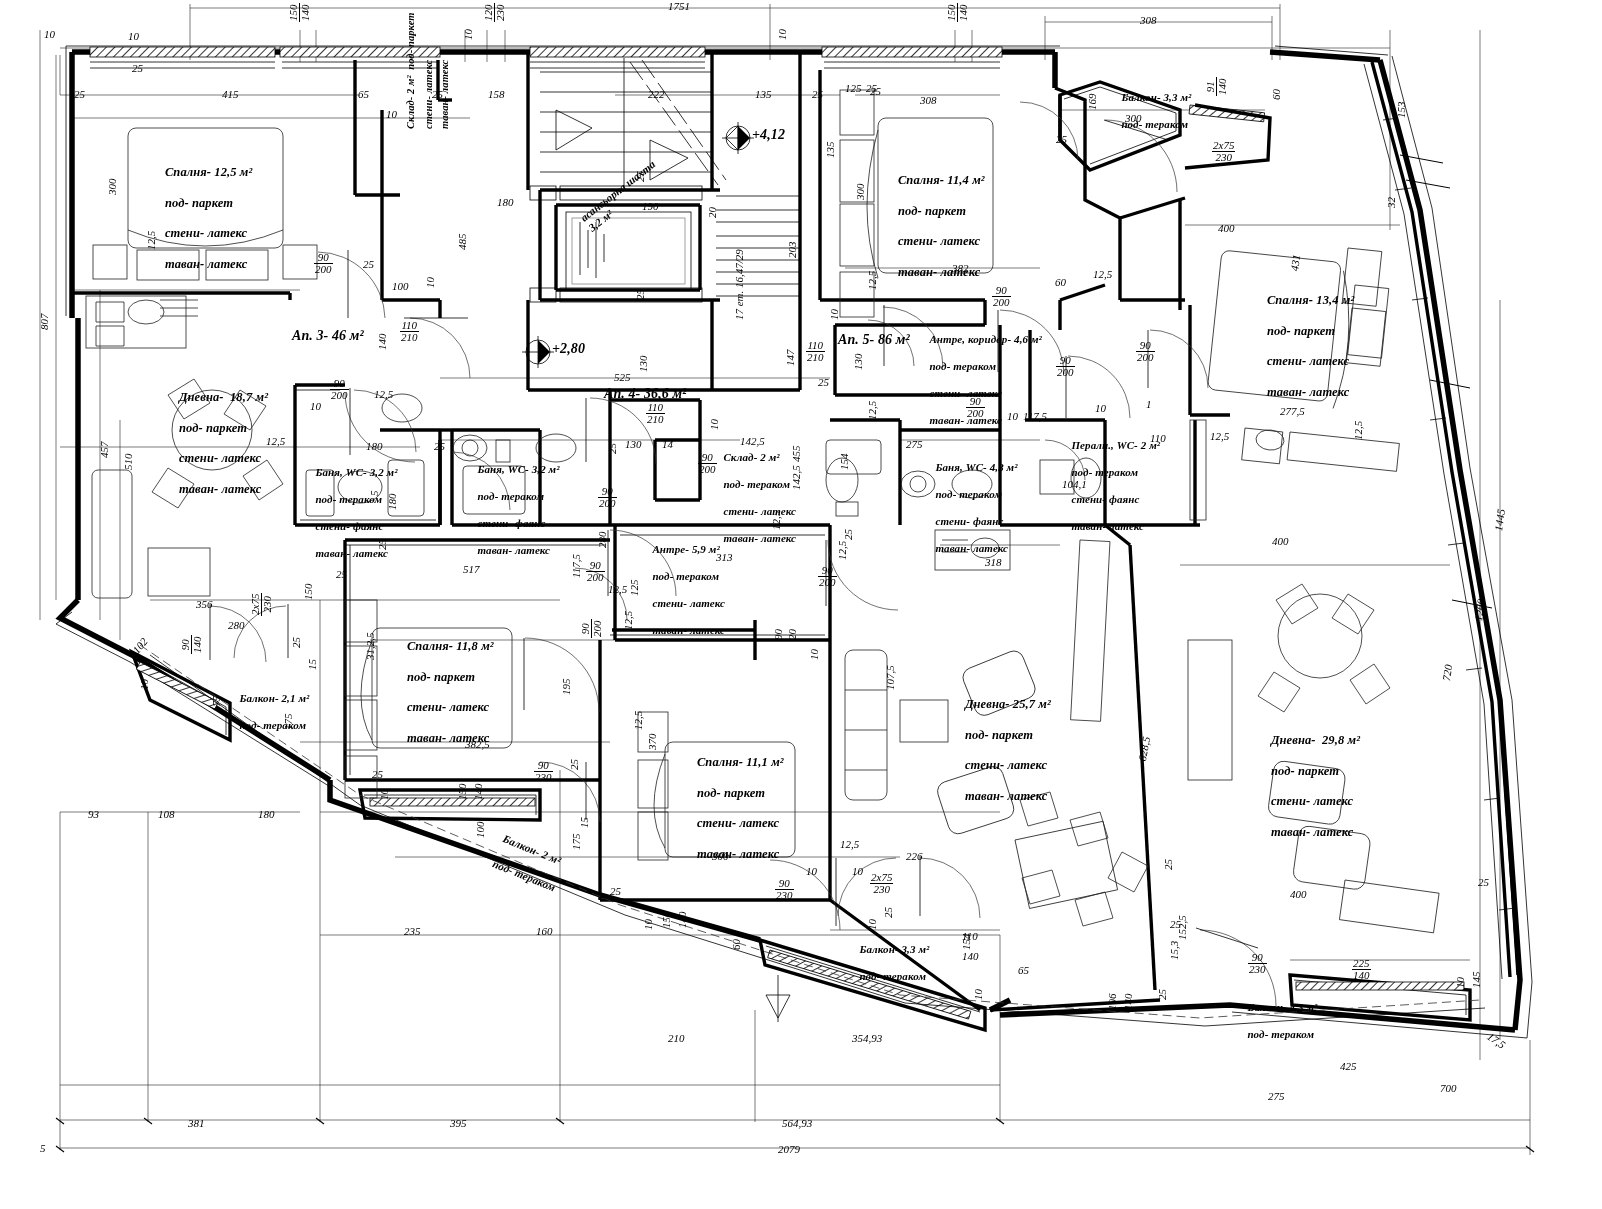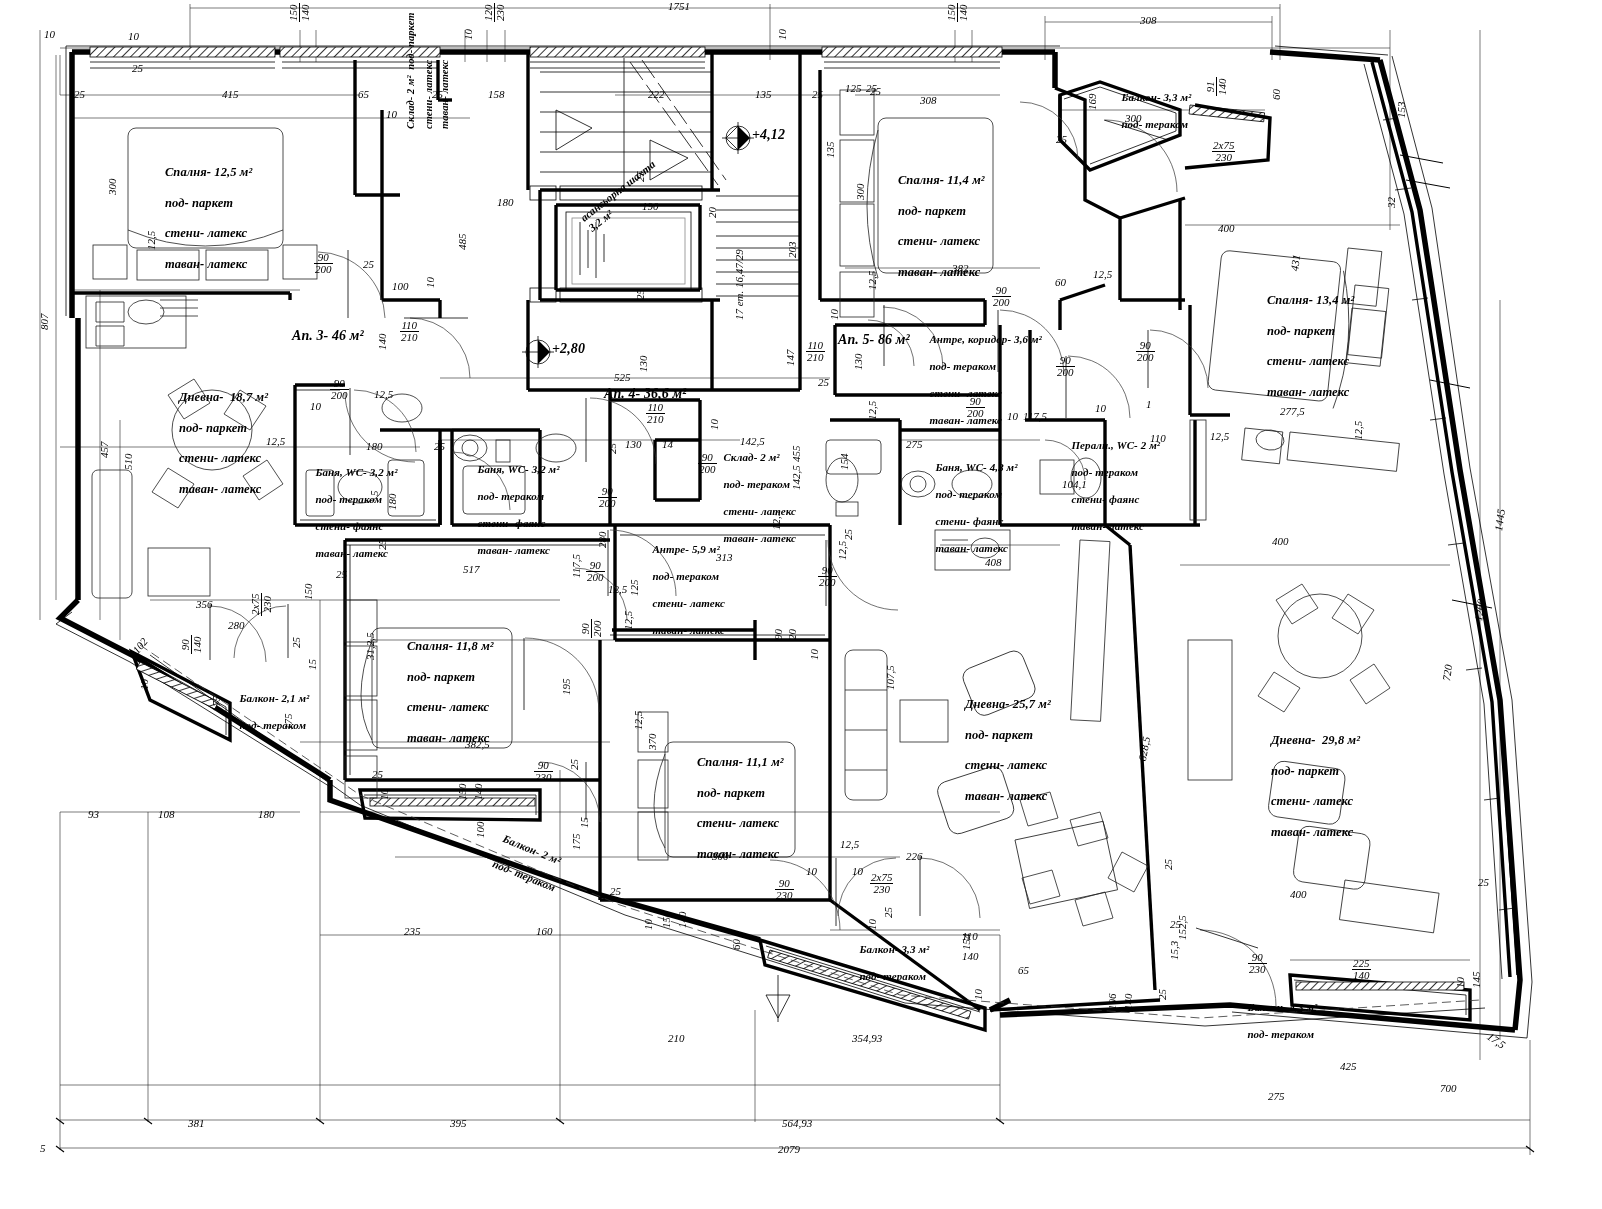--- a/index.html
+++ b/index.html
@@ -591,21 +591,21 @@
   </div>
 
   <div class="lbl room" style="left:885px;top:158px">
     <span>Спалня- 11,4 м²</span><br>
     <span>под- паркет</span><br>
     <span>стени- латекс</span><br>
     <span>таван- латекс</span>
   </div>
 
   <div class="lbl room" style="left:918px;top:320px;font-size:11px">
-    <span>Антре, коридор- 3,6 м²</span><br>
+    <span>Антре, коридор- 4,6 м²</span><br>
     <span>под- тераком</span><br>
     <span>стени- латекс</span><br>
     <span>таван- латекс</span>
   </div>
 
   <div class="lbl room" style="left:1254px;top:278px">
     <span>Спалня- 13,4 м²</span><br>
     <span>под- паркет</span><br>
     <span>стени- латекс</span><br>
     <span>таван- латекс</span>
@@ -906,21 +906,21 @@
       <span class="bot">200</span>
     </div>
   <div class="dim" style="left:1007px;top:410px">10</div>
   <div class="dim" style="left:1095px;top:402px">10</div>
   <div class="dim" style="left:1146px;top:398px">1</div>
   <div class="dim" style="left:1023px;top:410px">117,5</div>
   <div class="dim" style="left:906px;top:438px">275</div>
   <div class="dim" style="left:1062px;top:478px">104,1</div>
   <div class="dim" style="left:1150px;top:432px">110</div>
   <div class="dim" style="left:1210px;top:430px">12,5</div>
-  <div class="dim" style="left:985px;top:556px">408</div>
+  <div class="dim" style="left:985px;top:556px">318</div>
   <div class="dim v" style="left:838px;top:470px;transform:rotate(-90deg)">154</div>
   <div class="dim v" style="left:790px;top:462px;transform:rotate(-90deg)">455</div>
   <div class="dim v" style="left:842px;top:540px;transform:rotate(-90deg)">25</div>
   <div class="dim v" style="left:836px;top:560px;transform:rotate(-90deg)">12,5</div>
   <div class="dim v" style="left:628px;top:596px;transform:rotate(-90deg)">125</div>
   <div class="frac" style="left:818px;top:565px">
       <span class="top">90</span>
       <span class="bot">200</span>
     </div>
   <div class="dim" style="left:1218px;top:222px">400</div>

